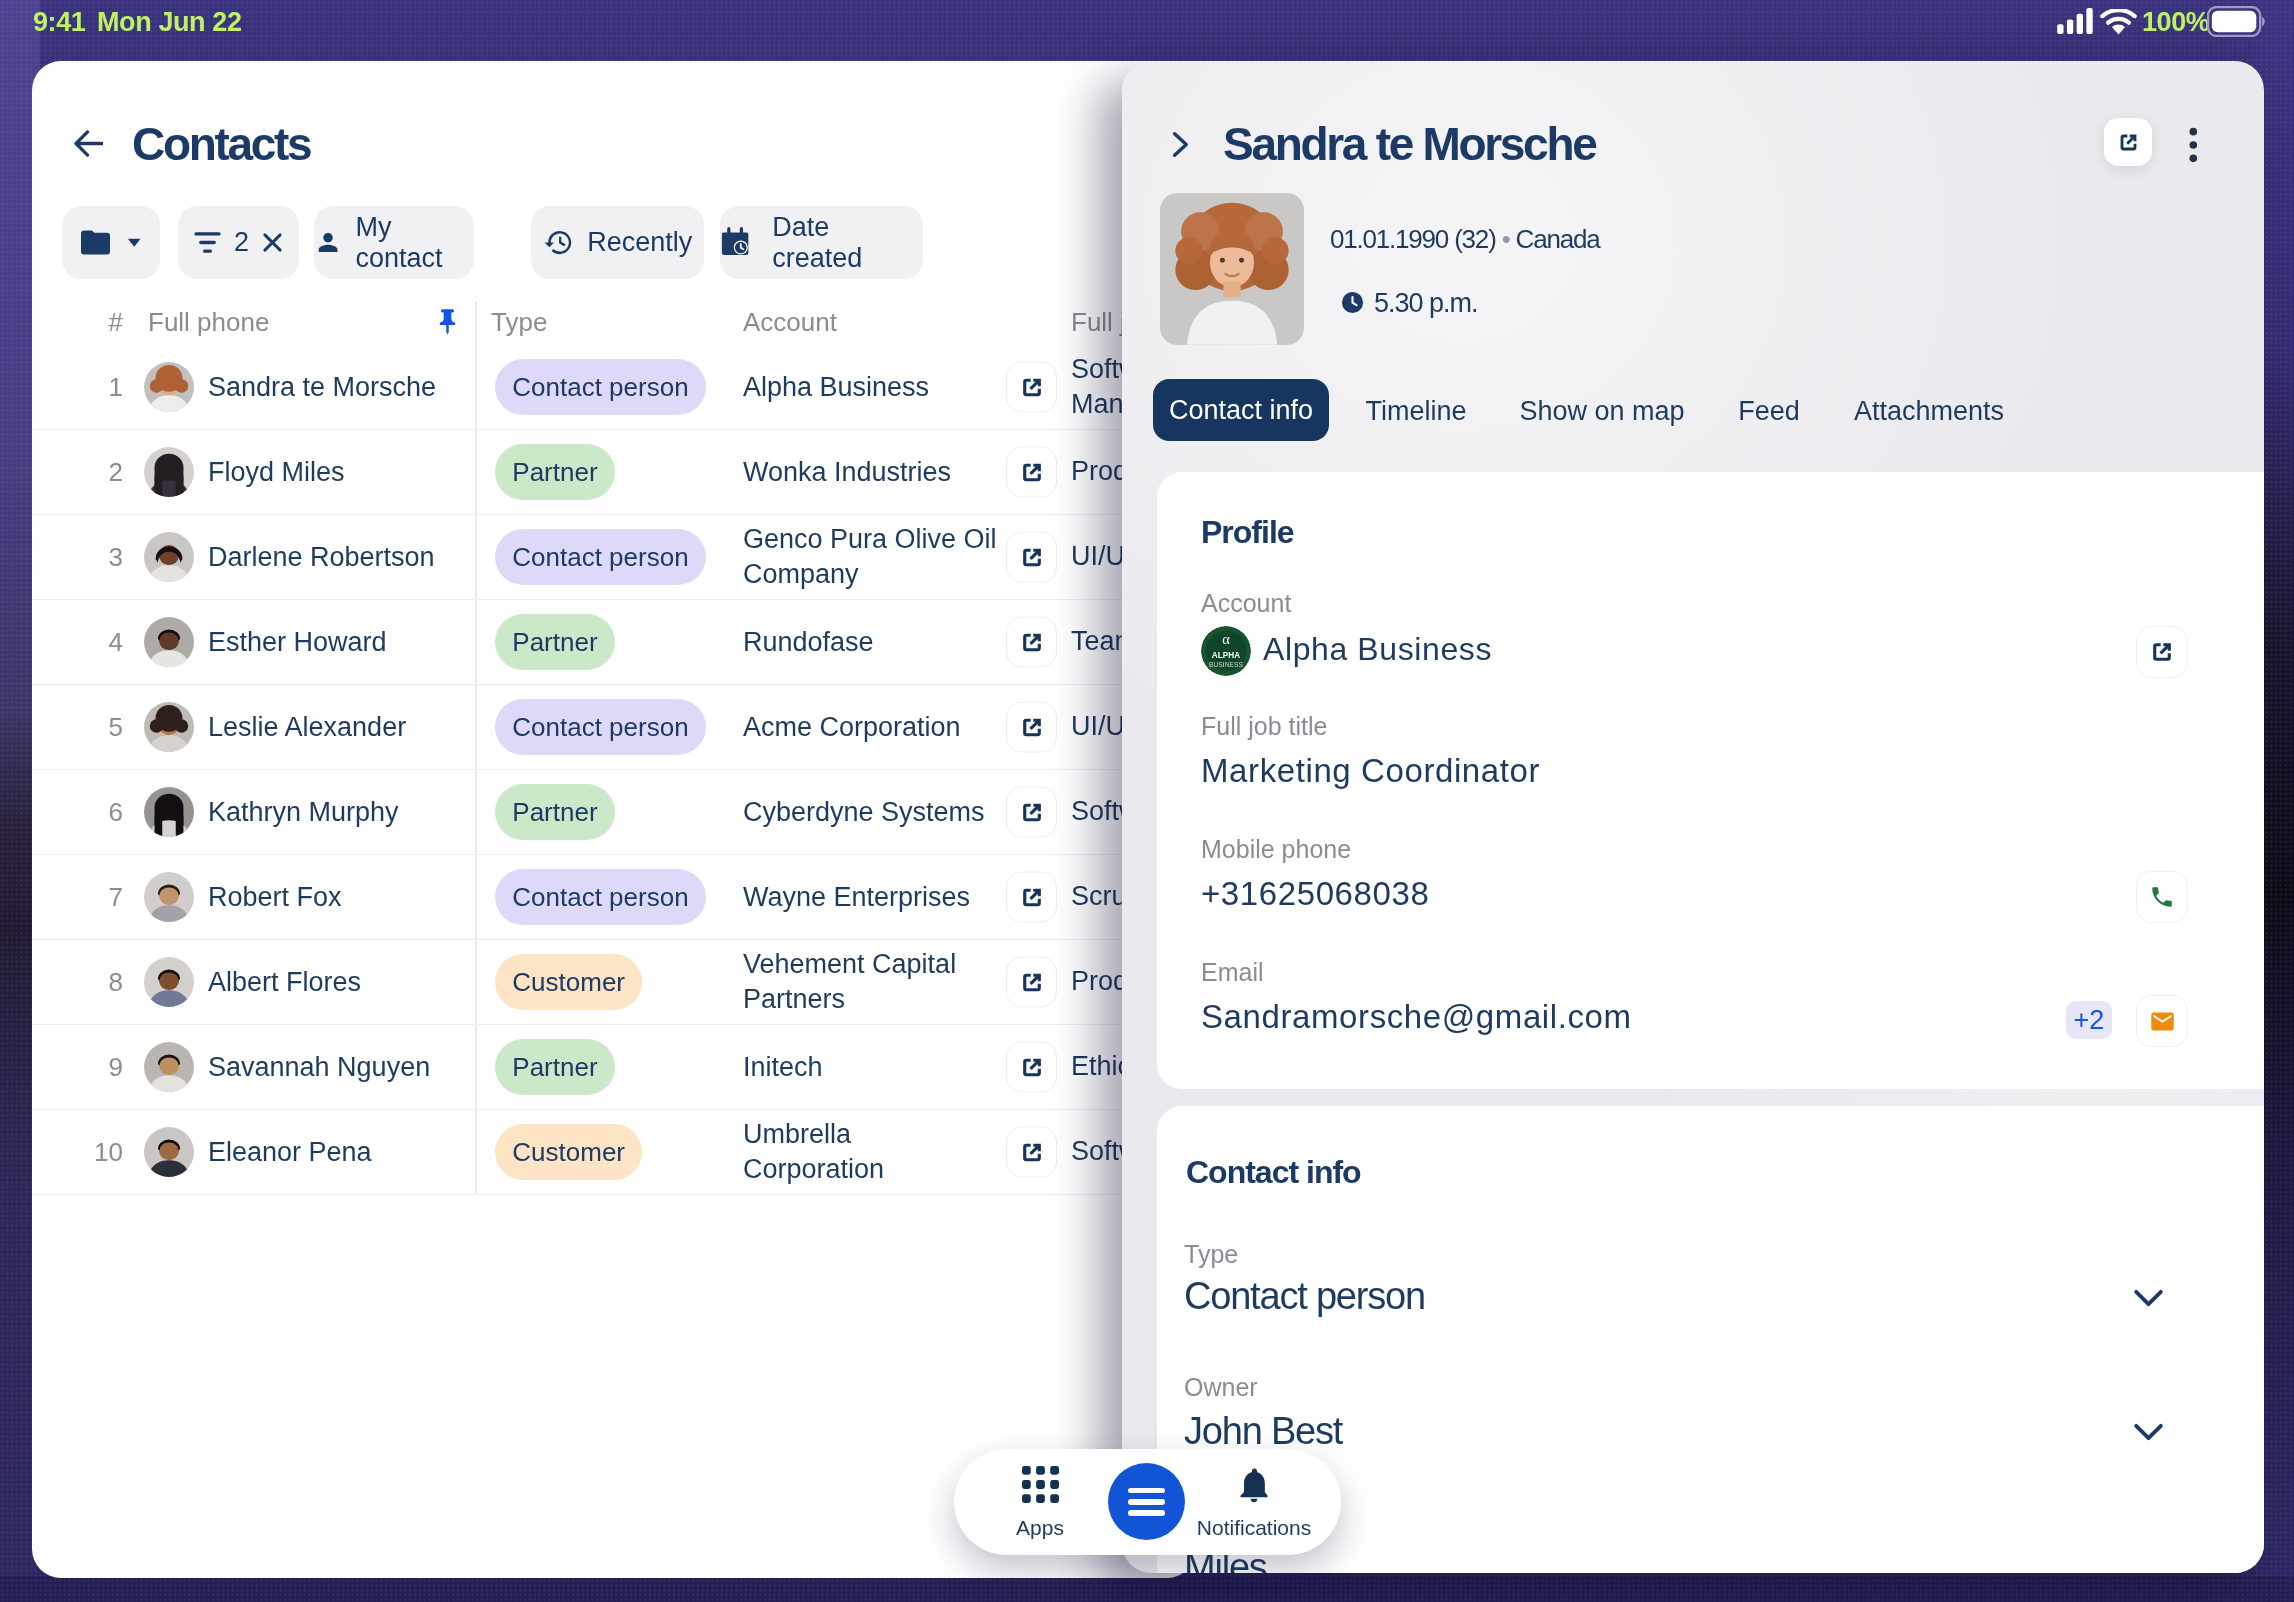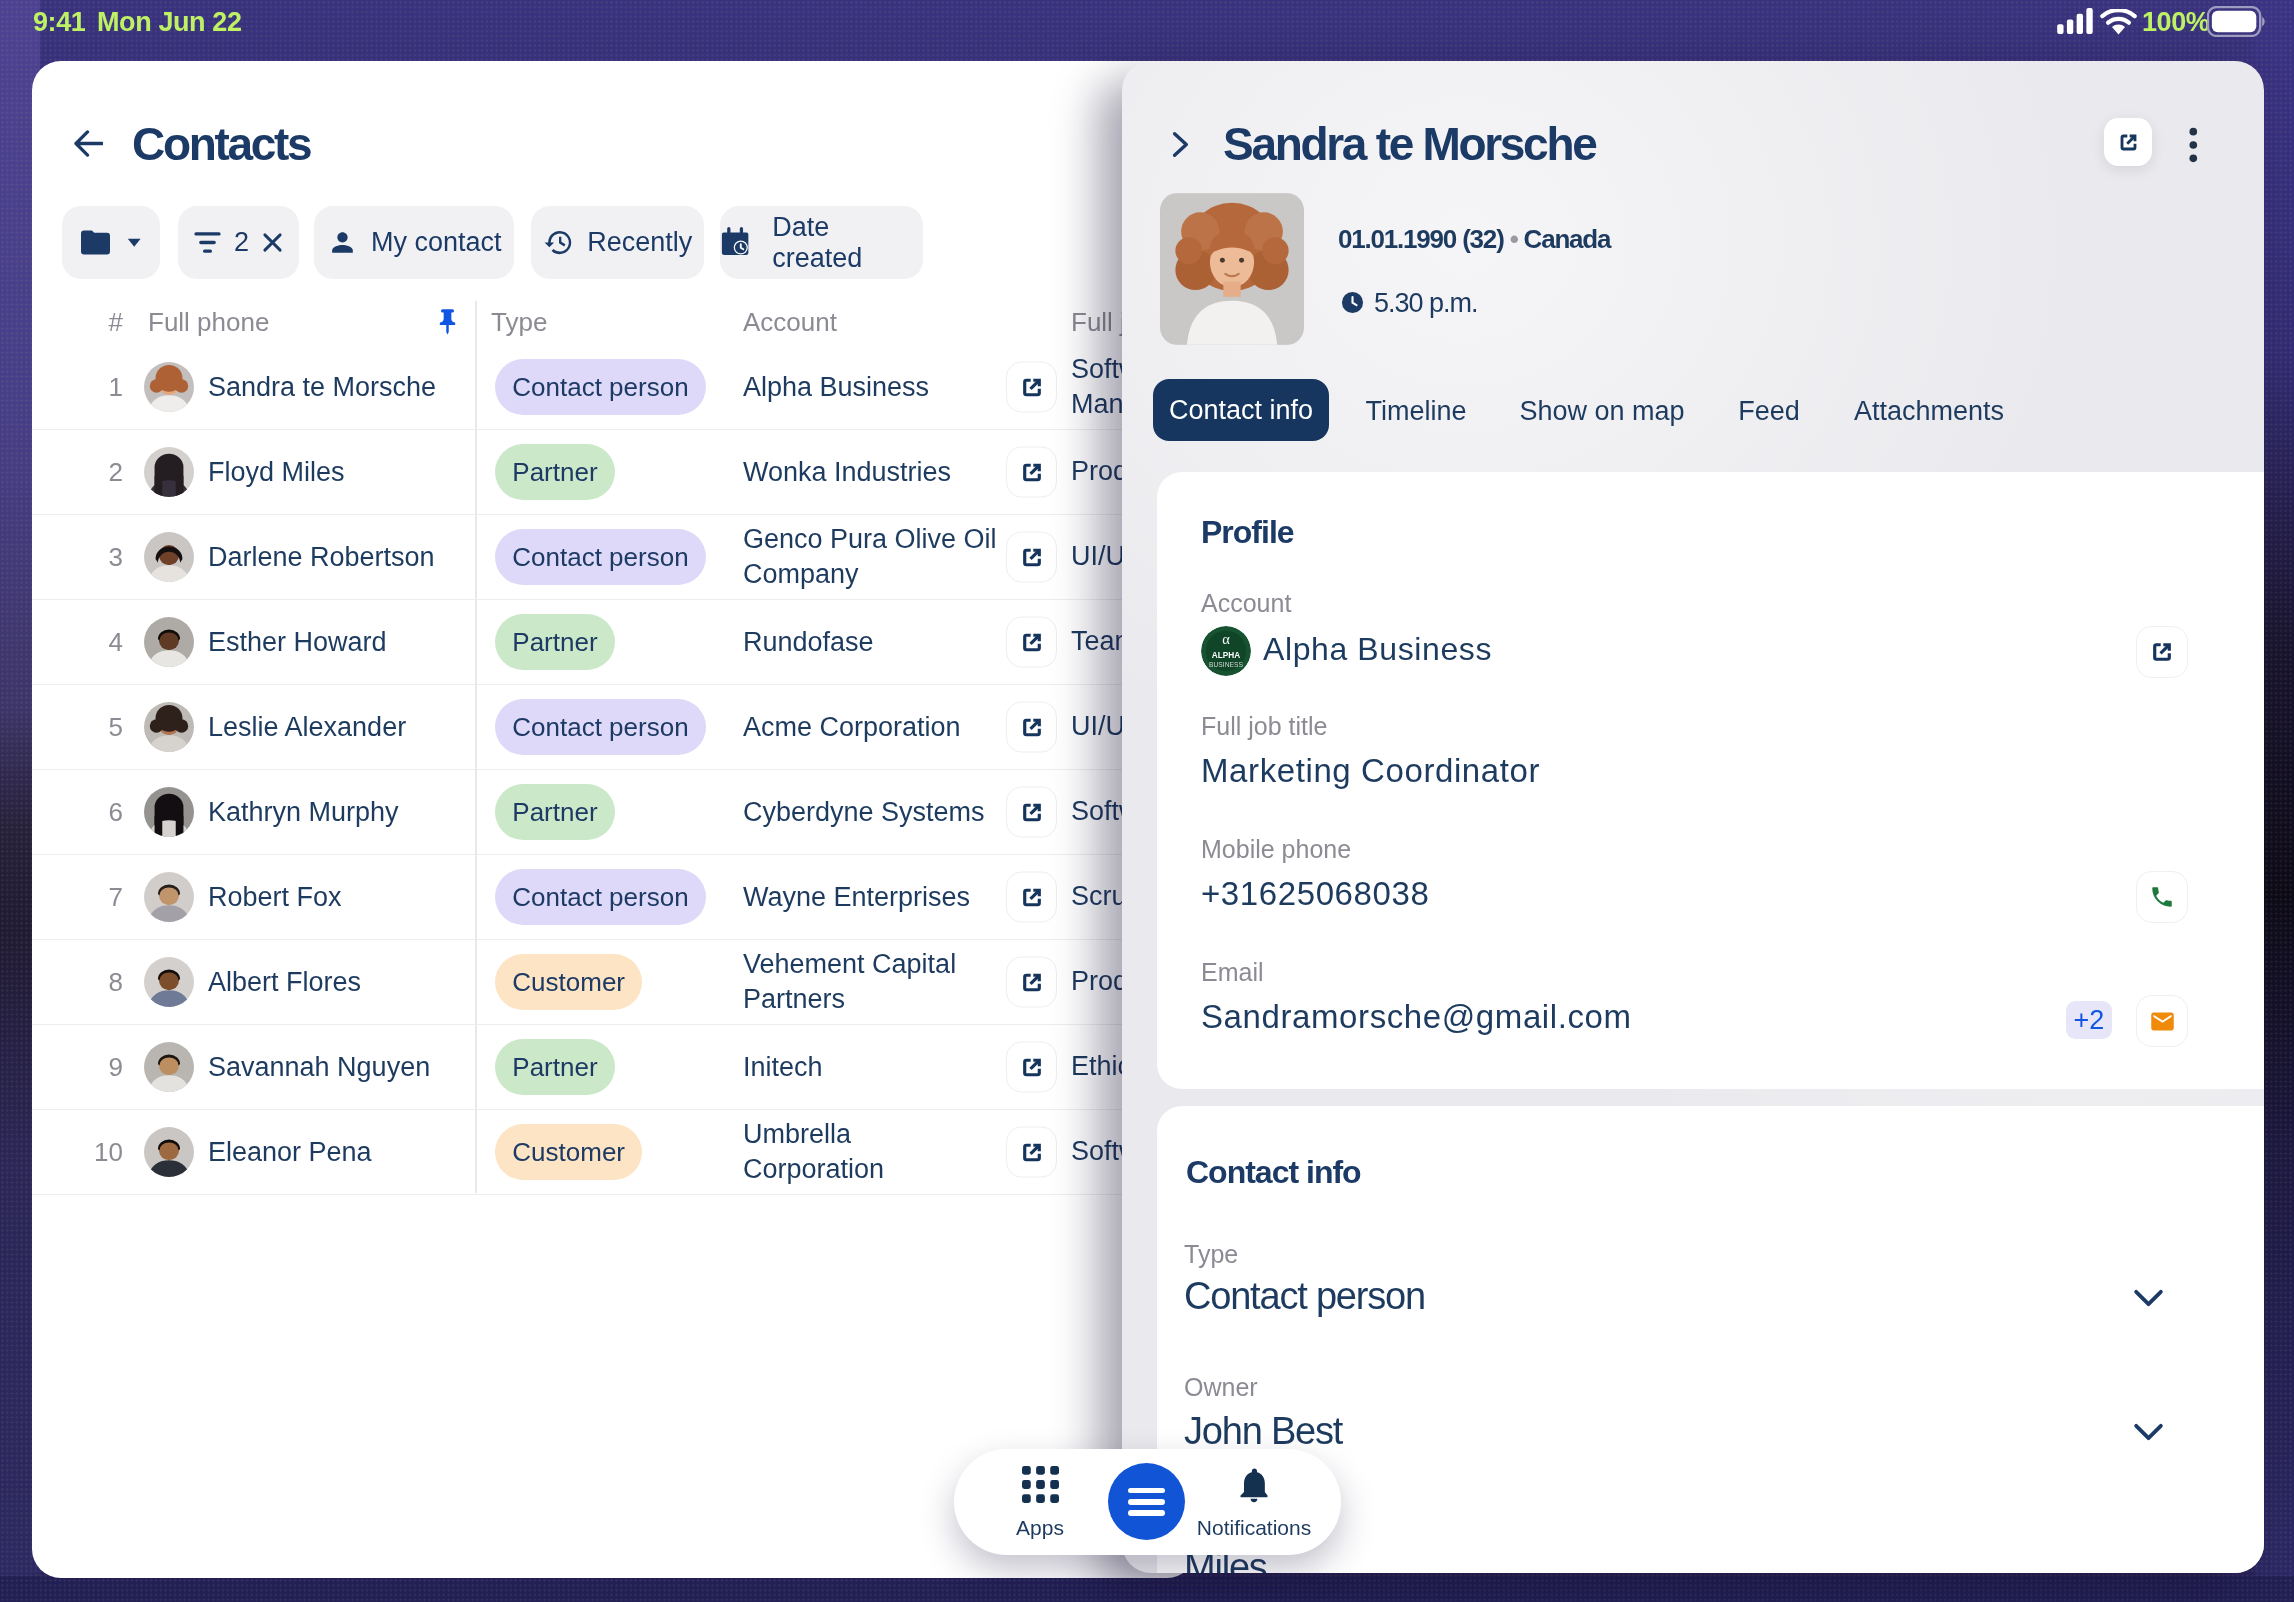--- a/index.html
+++ b/index.html
@@ -83,21 +83,21 @@
 </div>
 <div class="chip" style="left:146px;width:121px;gap:13.4px">
 <svg width="27" height="23" viewBox="0 0 28 24">
         <path d="M2 3h24M7 12h14M11 21h6" stroke="#1c3a66" stroke-width="3.4" stroke-linecap="round"></path>
       </svg>
 <span>2</span>
 <svg width="21" height="21" viewBox="0 0 22 22">
         <path d="M3 3 L19 19 M19 3 L3 19" stroke="#1c3a66" stroke-width="3" stroke-linecap="round"></path>
       </svg>
 </div>
-<div class="chip" style="left:282px;width:200px;gap:13.4px">
+<div class="chip" style="left:282px;width:160px;gap:13.4px">
 <svg width="31" height="31" viewBox="0 0 24 24">
         <path d="M12 12c2.21 0 4-1.79 4-4s-1.79-4-4-4-4 1.79-4 4 1.79 4 4 4zm0 2c-2.67 0-8 1.34-8 4v2h16v-2c0-2.66-5.33-4-8-4z" fill="#1c3a66"></path>
       </svg>
 <span>My contact</span>
 </div>
 <div class="chip" style="left:499px;width:173px;gap:13.4px">
 <svg width="31" height="31" viewBox="0 0 24 24">
         <path d="M13 3a9 9 0 0 0-9 9H1.2l3.7 3.7L8.6 12H6a7 7 0 1 1 2.1 5l-1.5 1.5A9 9 0 1 0 13 3z" fill="#1c3a66"></path>
         <path d="M12.4 7.6v5l4 2.4 1-1.6-3.2-1.9v-3.9z" fill="#1c3a66"></path>
       </svg>
@@ -387,21 +387,21 @@
 <ellipse cx="75" cy="72" rx="23" ry="26" fill="#edbb97"></ellipse>
 <path d="M52 66 q-3-26 23-26 q26 0 23 26 l-4-5 q-19-9-38 0 z" fill="#b4683b"></path>
 <rect x="66" y="92" width="18" height="16" fill="#e5ad88"></rect>
 <path d="M28 158 c3-34 22-46 47-46 s44 12 47 46 z" fill="#f3f1ef"></path>
 <circle cx="65" cy="70" r="2.6" fill="#4a3a2c"></circle>
         <circle cx="85" cy="70" r="2.6" fill="#4a3a2c"></circle>
 <path d="M68 84 q7 5 14 0" stroke="#bb7a52" stroke-width="2.2" fill="none" stroke-linecap="round"></path>
       </svg>
     </div>
 
-<div style="position:absolute;left:216px;top:163px;font-size:26px;color:#1d3a5f;font-weight:700;letter-spacing:-1.2px">01.01.1990 (32) <span style="color:#9a9aa3">•</span> Canada</div>
+<div style="position:absolute;left:208px;top:163px;font-size:26px;color:#1d3a5f;font-weight:400;letter-spacing:-1.2px">01.01.1990 (32) <span style="color:#9a9aa3">•</span> Canada</div>
 <svg style="position:absolute;left:219px;top:230px" width="23" height="23" viewBox="0 0 24 24">
       <circle cx="12" cy="12" r="11" fill="#1c3a66"></circle>
       <path d="M12 6.2v6l4.2 2.5" stroke="#fff" stroke-width="2.2" fill="none" stroke-linecap="round"></path>
     </svg>
 <div style="position:absolute;left:252px;top:227px;font-size:27px;color:#1d3a5f;font-weight:500;letter-spacing:-1px">5.30 p.m.</div>
 
 <div style="position:absolute;left:31px;top:318px;width:176px;height:62px;border-radius:16.3px;background:#16365f;color:#fff;font-size:27px;font-weight:500;display:flex;align-items:center;justify-content:center">Contact info</div>
 <div class="tab" style="left:294px;top:335px">Timeline</div>
 <div class="tab" style="left:480px;top:335px">Show on map</div>
 <div class="tab" style="left:647px;top:335px">Feed</div>

